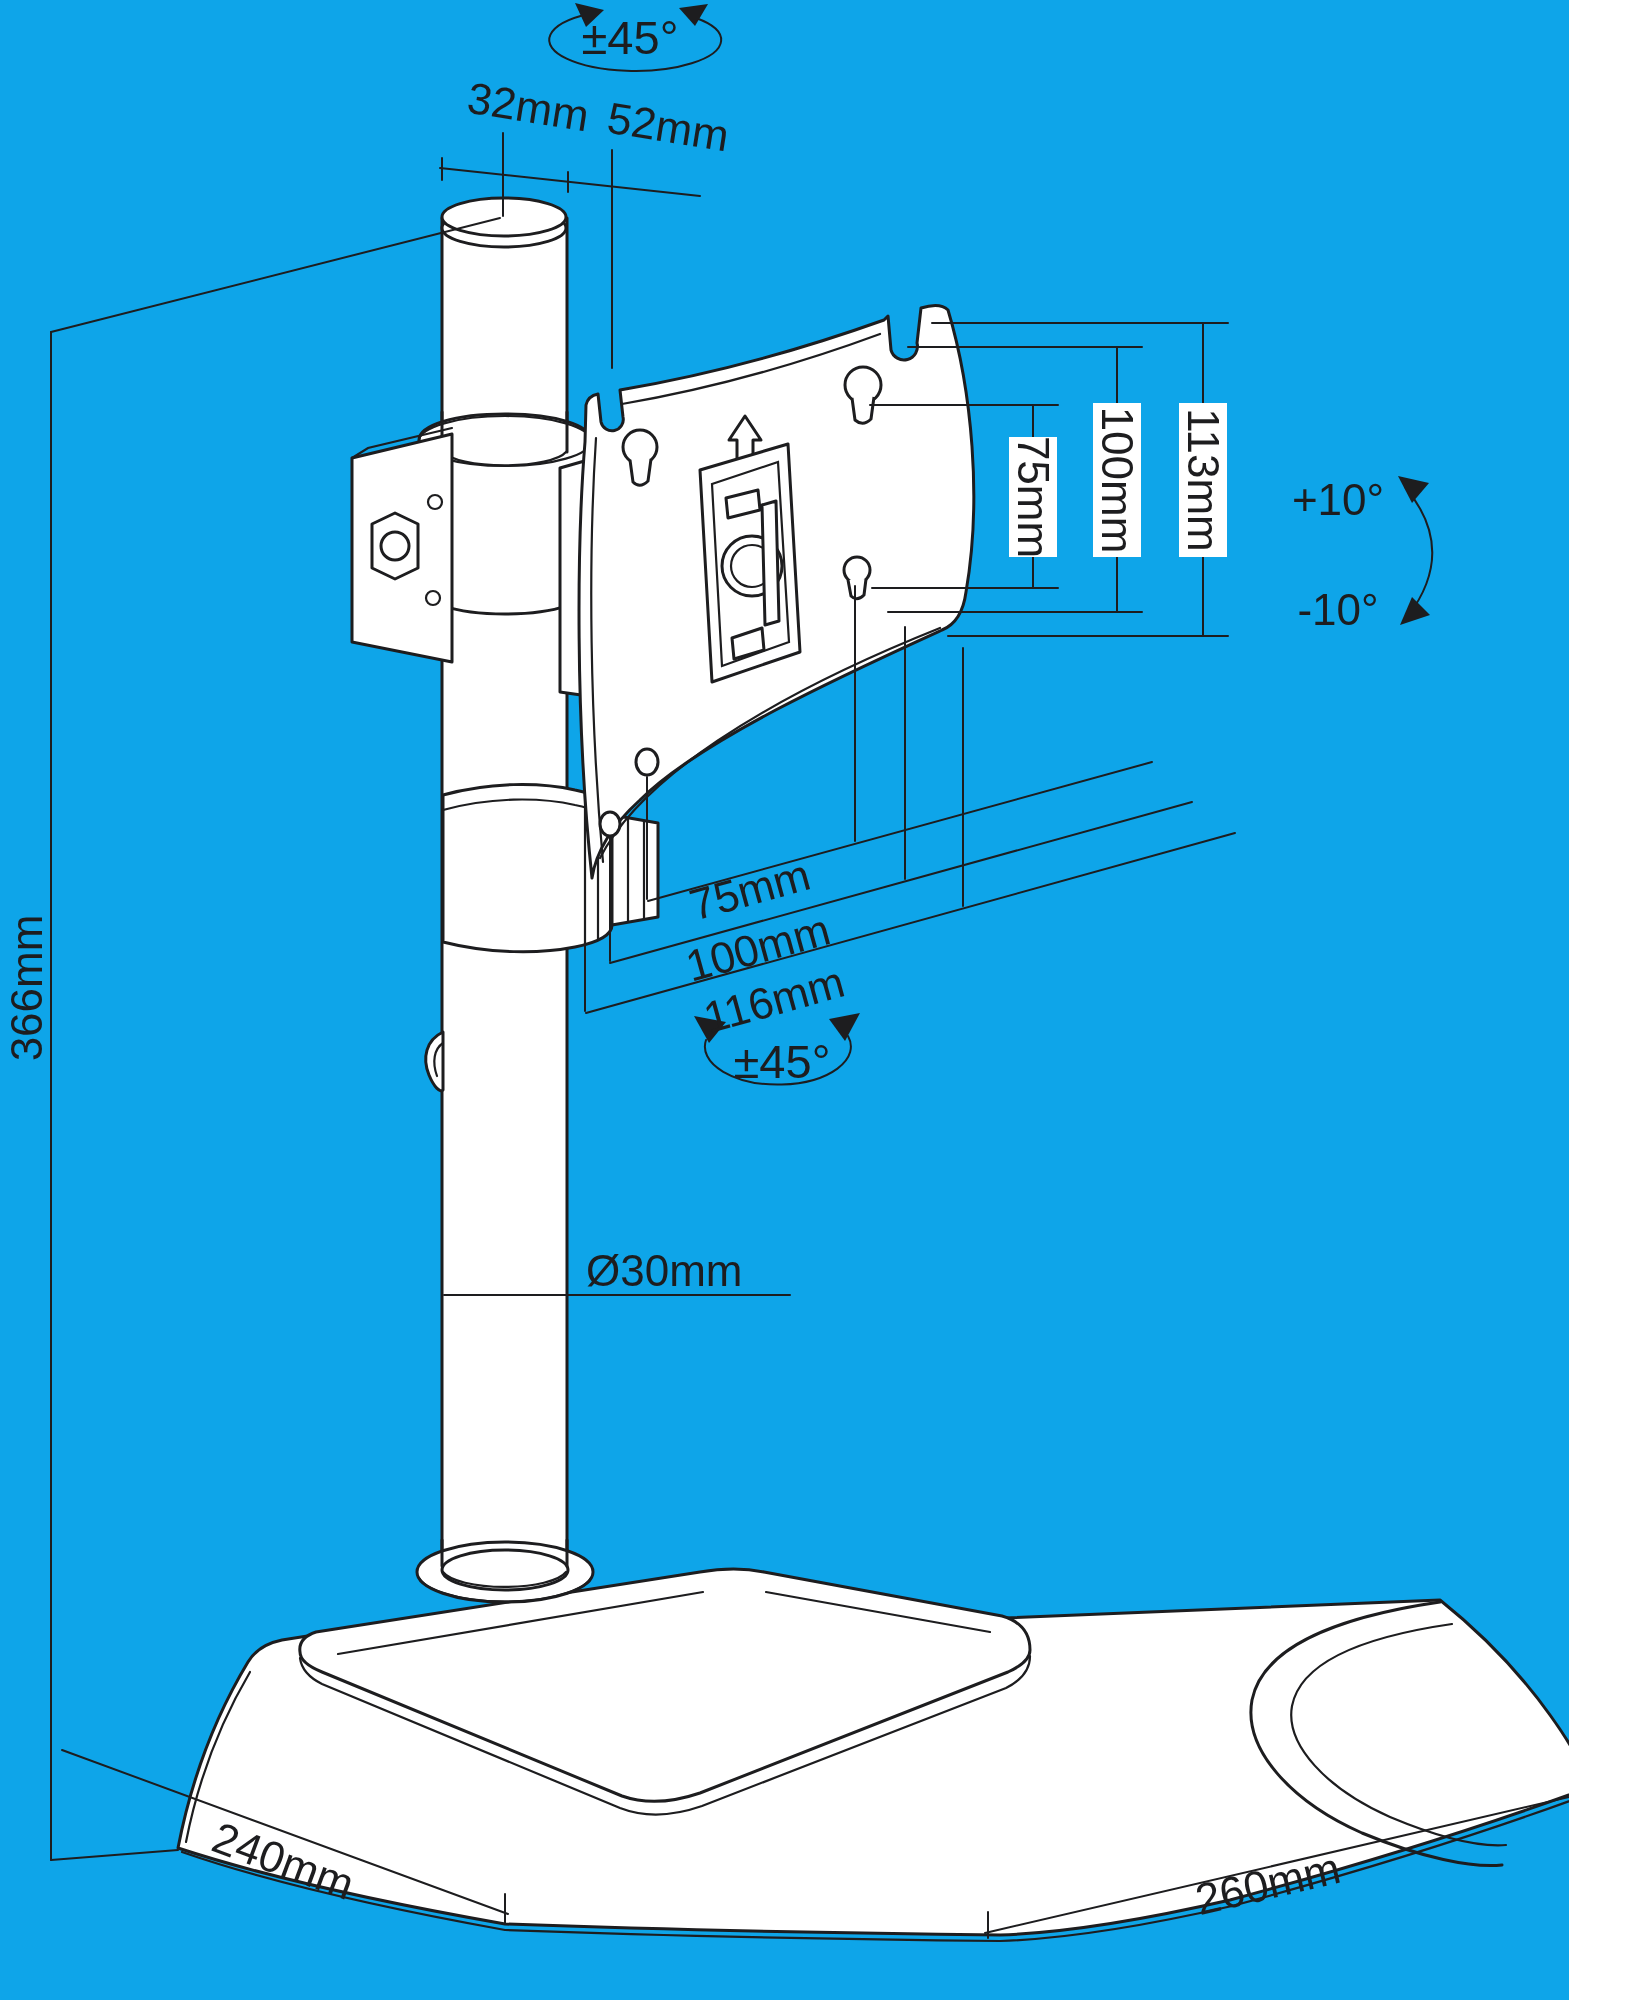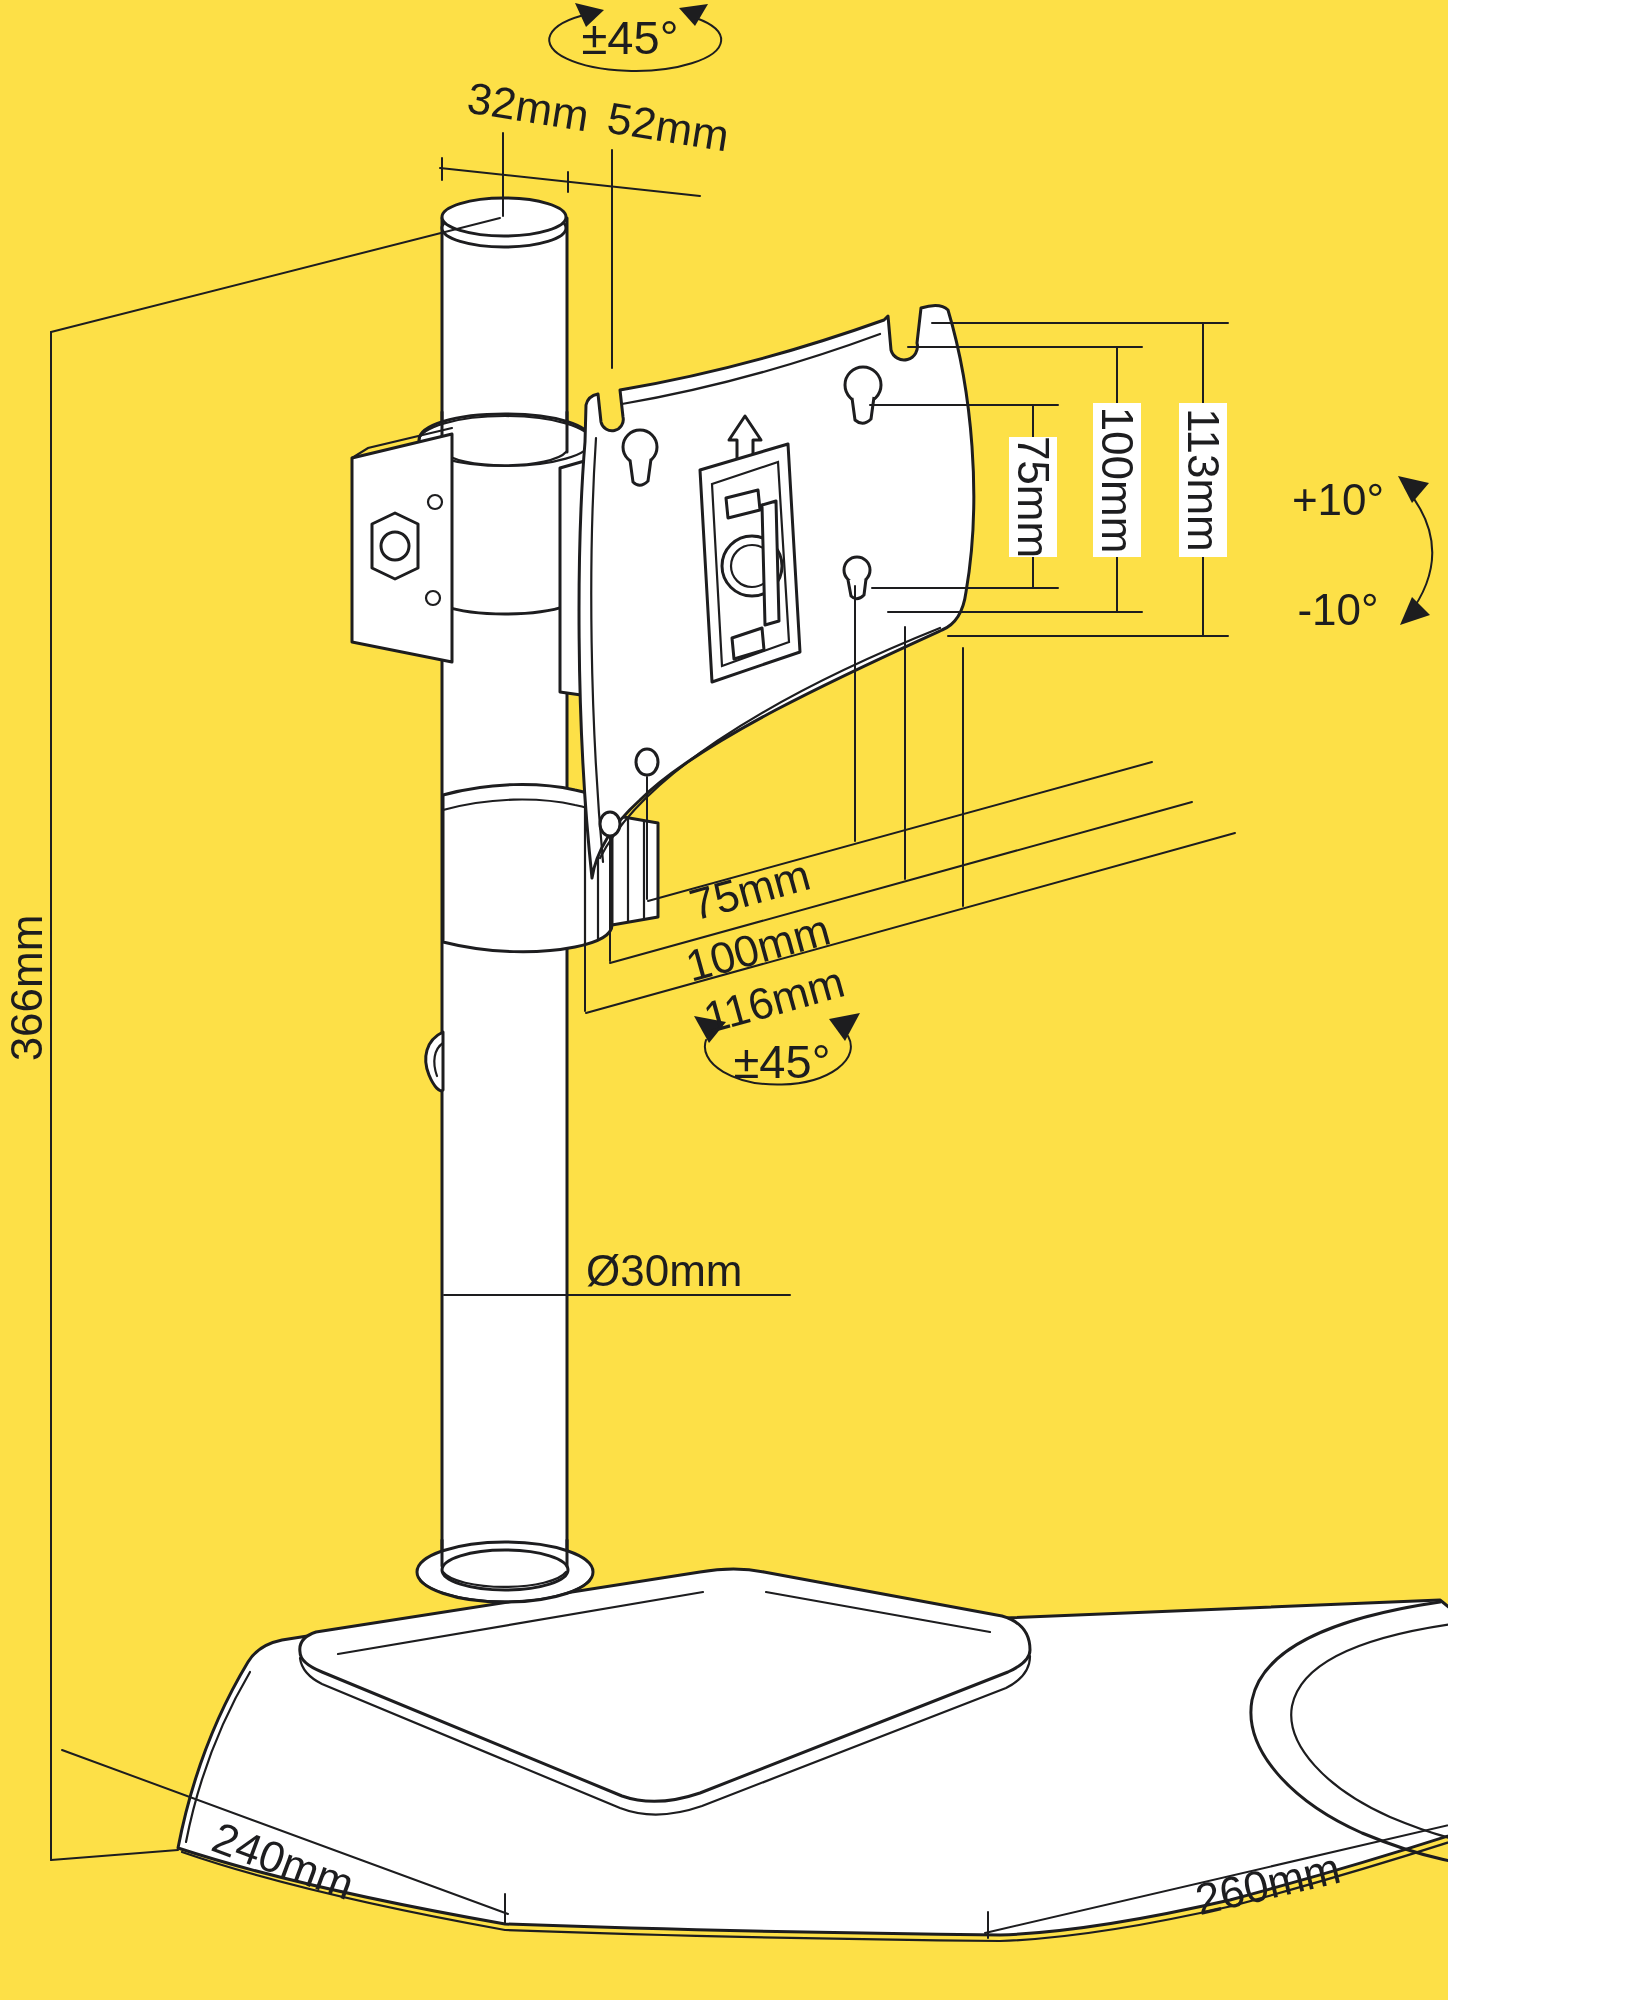--- a/index.html
+++ b/index.html
@@ -1,16 +1,16 @@
 <!DOCTYPE html>
 <html><head>
 <meta charset="utf-8">
 <style>
   html,body{margin:0;padding:0;background:#ffffff;}
-  .page{width:1448px;height:2000px;position:relative;background:#fde047;overflow:hidden;}
+  .page{width:1569px;height:2000px;position:relative;background:#0ea5e9;overflow:hidden;}
   svg{display:block;}
   .draw{fill:none;stroke:#1d1d1f;stroke-width:3;stroke-linecap:round;stroke-linejoin:round;}
   .draw-f{fill:#ffffff;stroke:#1d1d1f;stroke-width:3;stroke-linejoin:round;}
   .draw-thin{fill:none;stroke:#1d1d1f;stroke-width:2.2;stroke-linecap:round;}
   .dim{fill:none;stroke:#1d1d1f;stroke-width:2;stroke-linecap:round;}
   .arrow{fill:#1d1d1f;stroke:none;}
   .lbl{font-family:"Liberation Sans","DejaVu Sans",sans-serif;font-size:44px;fill:#1d1d1f;}
   .lbl-big{font-family:"Liberation Sans","DejaVu Sans",sans-serif;font-size:47px;fill:#1d1d1f;}
   .mid{text-anchor:middle;}
 </style>

